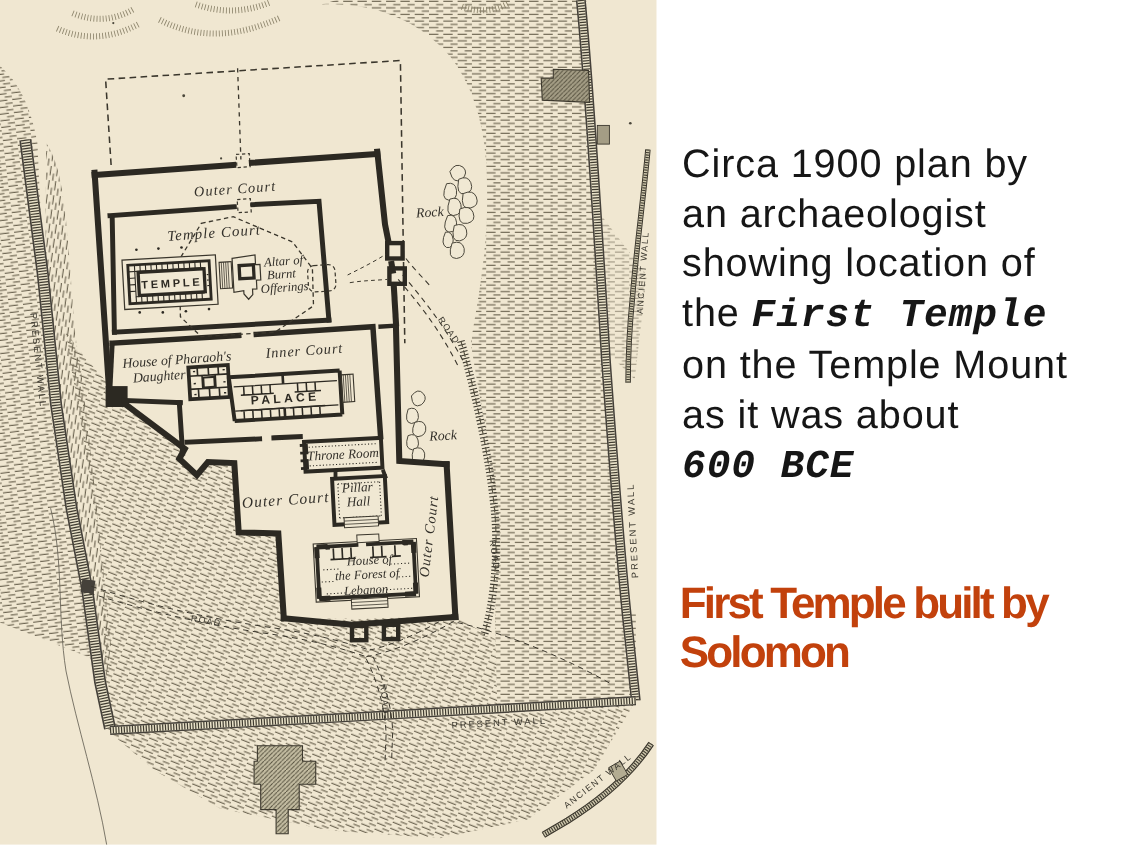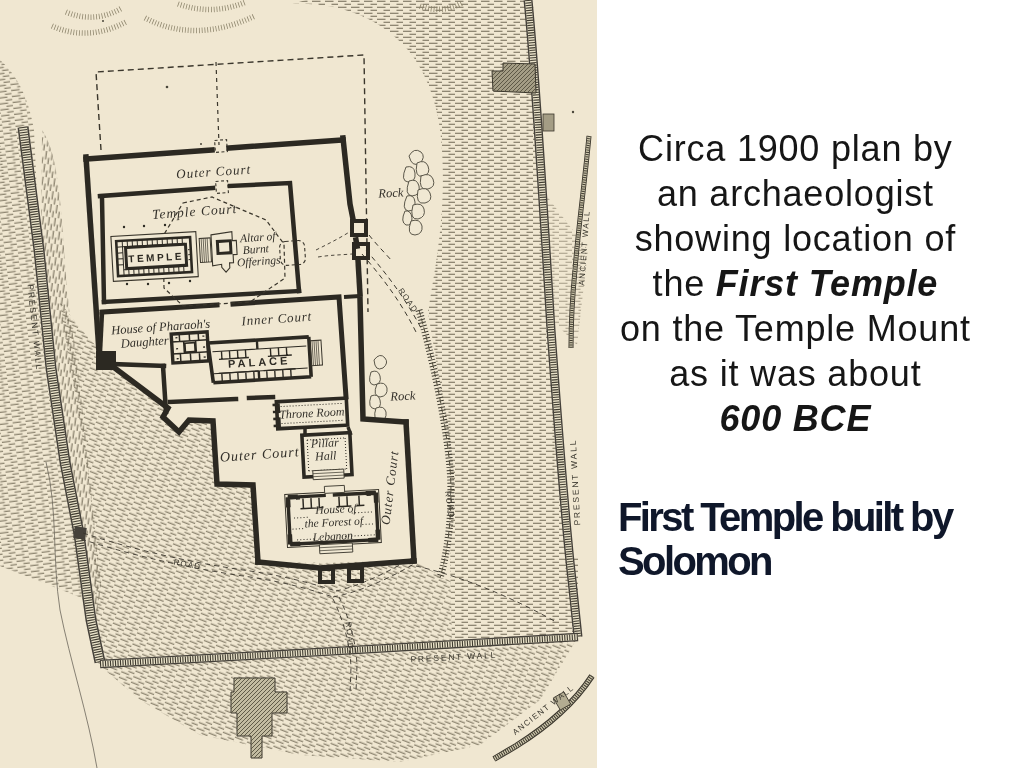--- a/index.html
+++ b/index.html
@@ -1,20 +1,20 @@
 <!DOCTYPE html>
 <html><head>
 <meta charset="utf-8">
 <style>
 html,body{margin:0;padding:0;background:#ffffff;width:1024px;height:768px;overflow:hidden;}
 body{font-family:"Liberation Sans",sans-serif;position:relative;}
 #map{position:absolute;left:0;top:0;}
-#para{position:absolute;left:620px;top:126px;font-size:36px;line-height:45px;color:#161616;letter-spacing:0.8px;text-align:center;}
-#head{position:absolute;left:618px;top:495px;font-size:40px;line-height:44px;font-weight:bold;color:#0f172a;letter-spacing:-2.6px;}
-.bi{font-weight:bold;font-style:italic;}
+#para{position:absolute;left:620px;top:126px;font-size:36px;line-height:45px;color:#161616;letter-spacing:0.8px;}
+#head{position:absolute;left:618px;top:527px;font-size:40px;line-height:44px;font-weight:bold;color:#c2410c;letter-spacing:-2.6px;}
+.bi{font-weight:bold;font-style:italic;font-family:Liberation Mono, monospace;}
 </style>
 </head>
 <body>
 
 <div id="map">
 <svg width="597" height="768" viewBox="0 0 597 768">
 <defs>
 <pattern id="hrow" width="13" height="6" patternUnits="userSpaceOnUse">
   <path d="M0,1.2 h8.5 M6.5,4.2 h8.5" stroke="#6f6754" stroke-width="1.05" fill="none"></path>
 </pattern>

